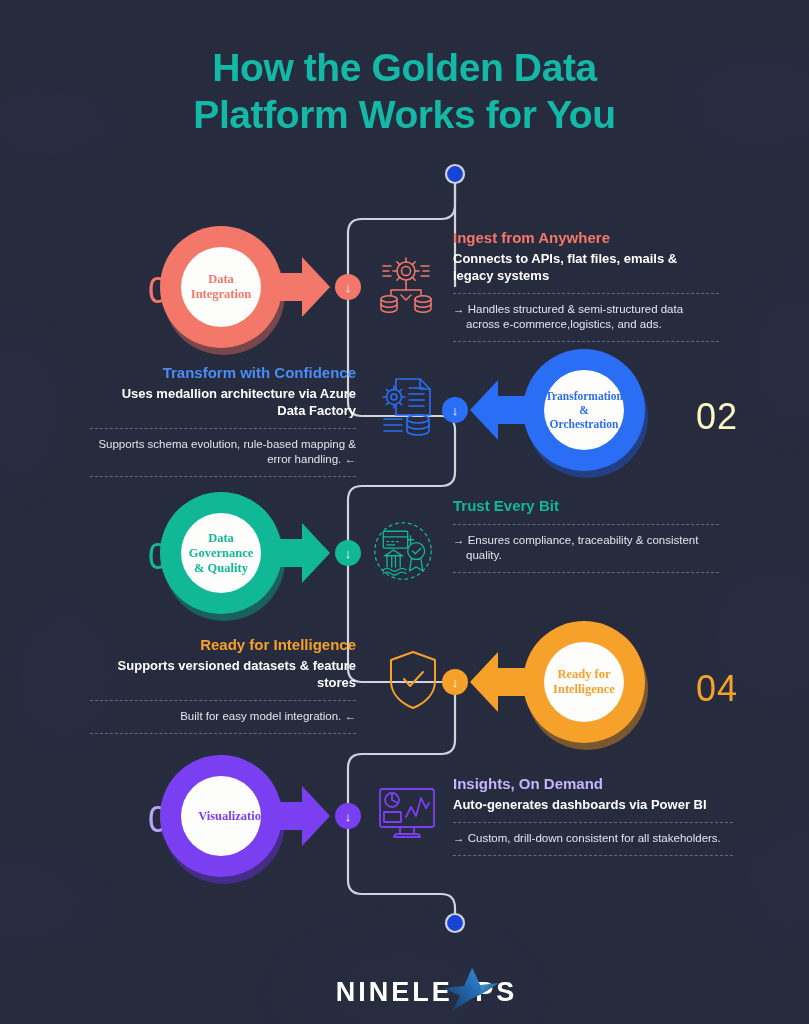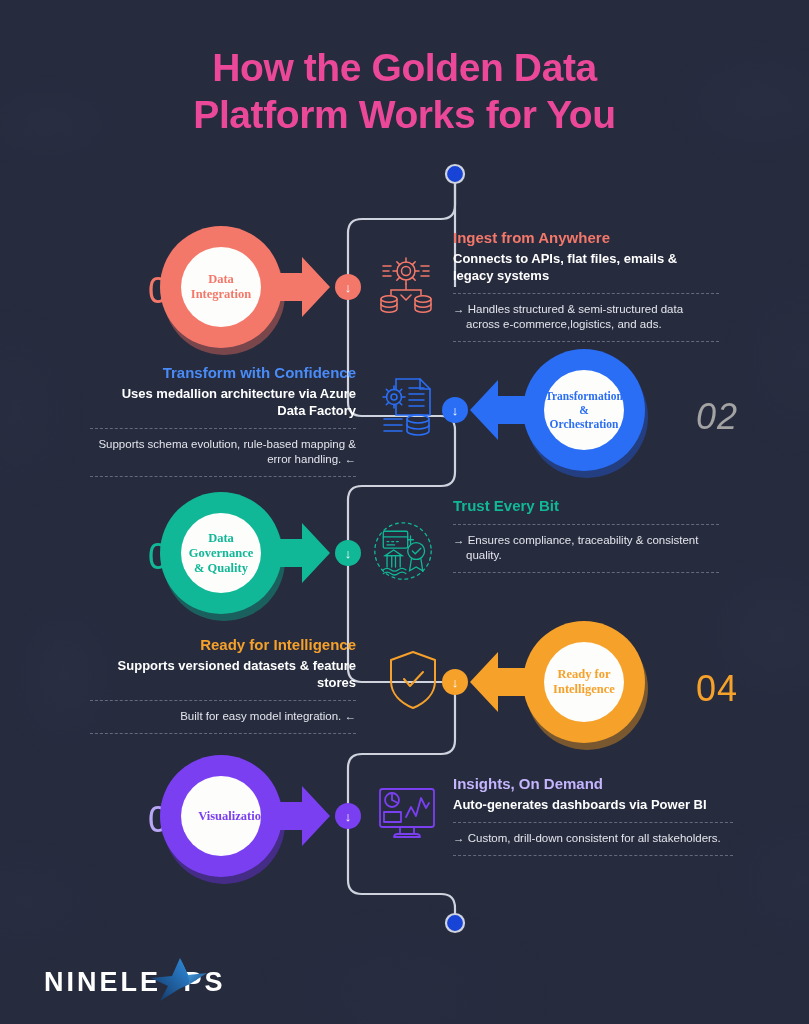--- a/index.html
+++ b/index.html
@@ -21,21 +21,21 @@
       radial-gradient(ellipse 110px 140px at 99% 35%, #2a2f43 0%, rgba(42,47,67,0) 72%),
       radial-gradient(ellipse 120px 120px at 96% 62%, #2c3146 0%, rgba(44,49,70,0) 72%),
       radial-gradient(ellipse 120px 110px at 99% 86%, #2a2f44 0%, rgba(42,47,68,0) 72%),
       radial-gradient(ellipse 200px 120px at 50% 97%, #292e42 0%, rgba(41,46,66,0) 75%);
   }
   #page{ position:absolute; inset:0; z-index:2; }
 
   
   .title{
     position:absolute; left:0; right:0; top:44px; text-align:center;
-    color:#ec4899; font-size:39px; line-height:47px; font-weight:bold;
+    color:#14b8a6; font-size:39px; line-height:47px; font-weight:bold;
     letter-spacing:-0.4px;
   }
 
   
   #connector{ position:absolute; left:0; top:0; width:809px; height:1024px; }
 
   
   .row{ position:absolute; left:0; width:809px; }
 
   
@@ -91,21 +91,21 @@
     height:0; border-top:1.5px dashed #6f7489; margin:9px 0 8px 0; opacity:.85;
   }
   .tblock .note{
     color:#e3e5ec; font-size:11.5px; line-height:15px; font-weight:400;
   }
   .tblock .note .ar{ font-weight:400; }
   .tblock.right .note{ padding-left:1px; text-indent:-13px; padding-left:13px; }
 
   
   .logo{
-    position:absolute; left:0; right:0; bottom:26px; text-align:left;padding-left:44px;
+    position:absolute; left:0; right:0; bottom:16px; text-align:center;padding-left:44px;
   }
   .logo-wrap{ display:inline-block; position:relative; }
   .logo-text{
     color:#fff; font-size:27px; font-weight:bold; letter-spacing:3px;
     font-family:"Liberation Sans", sans-serif;
   }
   .logo-star{ position:absolute; left:102px; top:-11px; }
 </style>
 </head>
 <body>
@@ -177,21 +177,21 @@
       <div class="dashrule"></div>
       <div class="note">
         <span class="ar">→</span>
         <span>Handles structured &amp; semi-structured data across e-commerce,logistics, and ads.</span>
       </div>
       <div class="dashrule"></div>
     </div>
   </div>
 
   <div class="row" style="top:349px;">
-    <div class="num" style="left:660px; top:47px; color:#a3a3a3;font-style:italic;">02</div>
+    <div class="num" style="left:660px; top:47px; color:#fef9c3;">02</div>
 
     <div class="node" style="left:523px; top:0;">
       <div class="shadow" style="background:#2159d4;"></div>
       <div class="ring" style="background:#2a6ef5;"></div>
       <div class="inner">
         <div class="label" style="color:#2a6ef5; font-size:11.5px; line-height:14px;">
           <div>Transformation</div>
           <div>&amp;</div>
           <div>Orchestration</div>
         </div>

